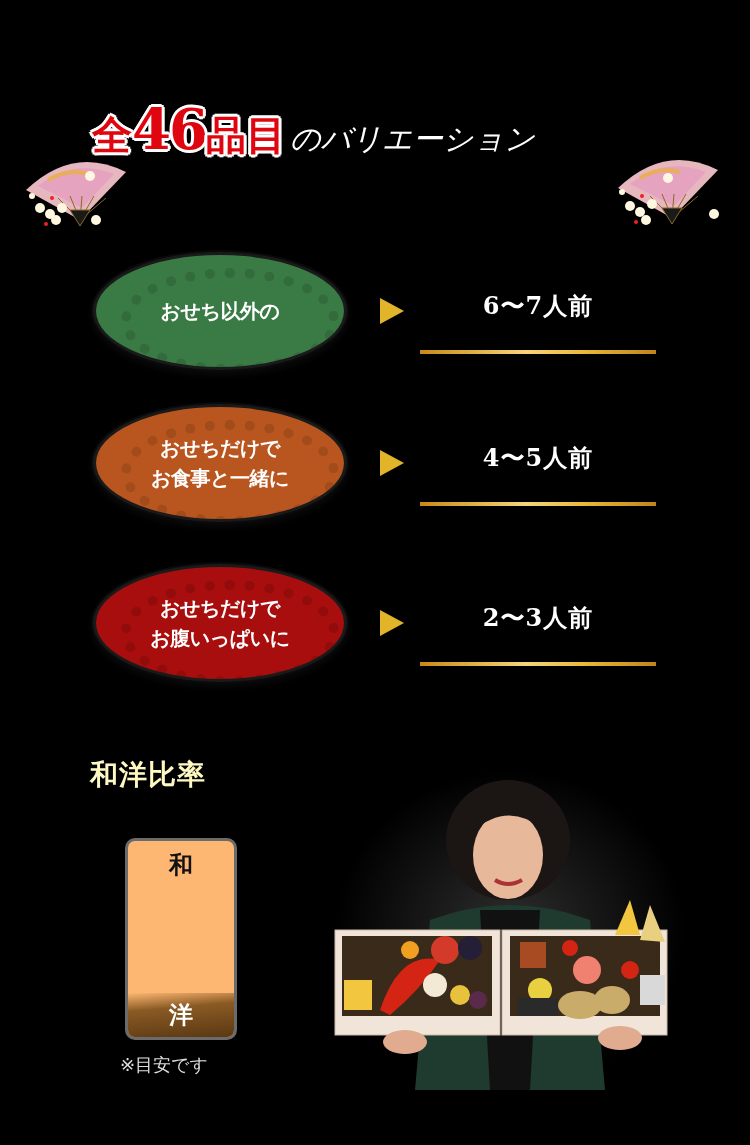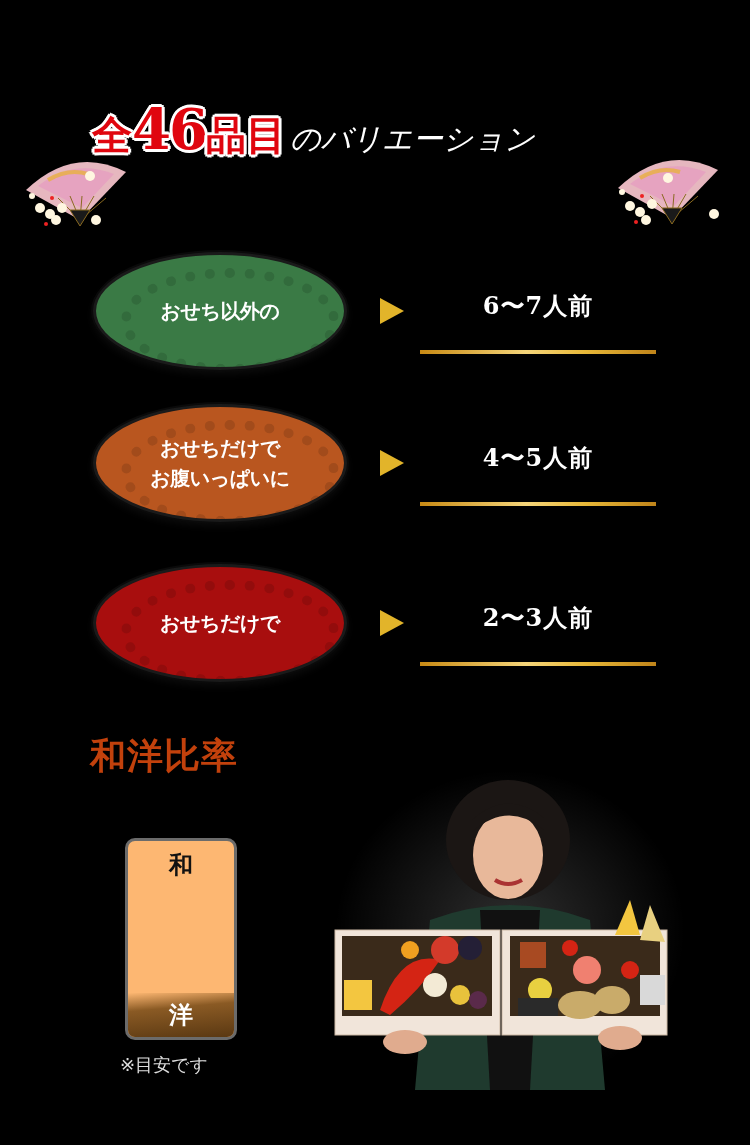--- a/index.html
+++ b/index.html
@@ -66,23 +66,23 @@
     font-family: "DejaVu Serif", "Liberation Serif", serif;
     font-size: 24px; font-weight: bold; color: #fff; letter-spacing: 1px;
   }
   .gold-line {
     position: absolute; left: 420px; top: 98px; width: 236px; height: 4px;
     background: linear-gradient(90deg, #c88a14 0%, #f5d57a 45%, #e8b838 70%, #c0841a 100%);
   }
 
   
   .ratio-title {
-    position: absolute; left: 90px; top: 732px;
-    font-family: "DejaVu Serif", "Liberation Serif", serif;
-    font-size: 36px; font-weight: bold; color: #c2410c; letter-spacing: 1px;
+    position: absolute; left: 90px; top: 756px;
+    font-family: "DejaVu Serif", "Liberation Serif", serif;
+    font-size: 28px; font-weight: bold; color: #fef9c3; letter-spacing: 1px;
   }
   .ratio-box {
     position: absolute; left: 125px; top: 838px; width: 112px; height: 202px;
     border: 3px solid #6b6b6b; border-radius: 10px; overflow: hidden;
     background: #fdb772;
   }
   .ratio-western-fill {
     position: absolute; left: 0; bottom: 0; width: 100%; height: 44px;
     background: linear-gradient(175deg, rgba(253,183,114,0) 0%, #8a5a24 35%, #5a3812 100%);
   }
@@ -171,32 +171,33 @@
   </div>
   <div class="arrow"></div>
   <div class="serving">6〜7人前</div>
   <div class="gold-line"></div>
 </div>
 
 <div class="row" style="top:404px;">
   <div class="ellipse orange">
     <div class="ellipse-text">
       <div>おせちだけで</div>
-      <div>お腹いっぱいに</div>
+      <div>お食事と一緒に</div>
     </div>
   </div>
   <div class="arrow"></div>
   <div class="serving">4〜5人前</div>
   <div class="gold-line"></div>
 </div>
 
 <div class="row" style="top:564px;">
   <div class="ellipse red">
     <div class="ellipse-text">
       <div>おせちだけで</div>
+      <div>お腹いっぱいに</div>
     </div>
   </div>
   <div class="arrow"></div>
   <div class="serving">2〜3人前</div>
   <div class="gold-line"></div>
 </div>
 
 <div class="ratio-title">和洋比率</div>
 <div class="ratio-box">
   <div class="ratio-western-fill"></div>

